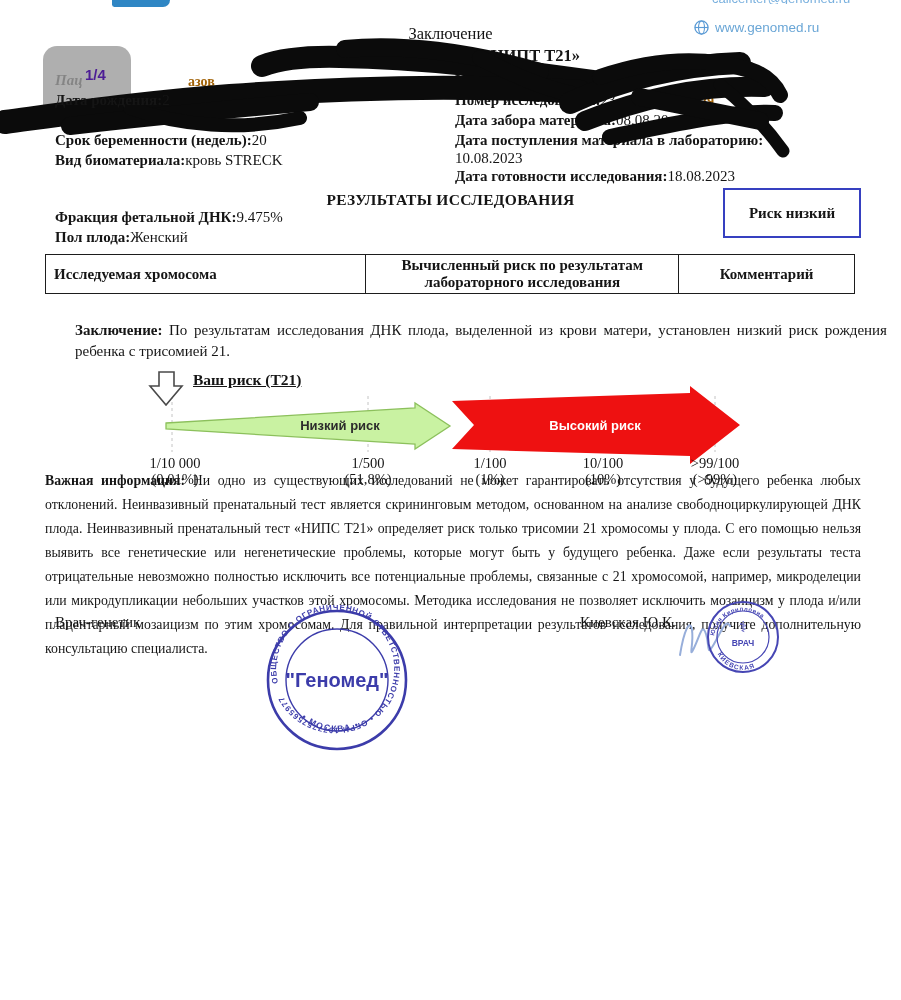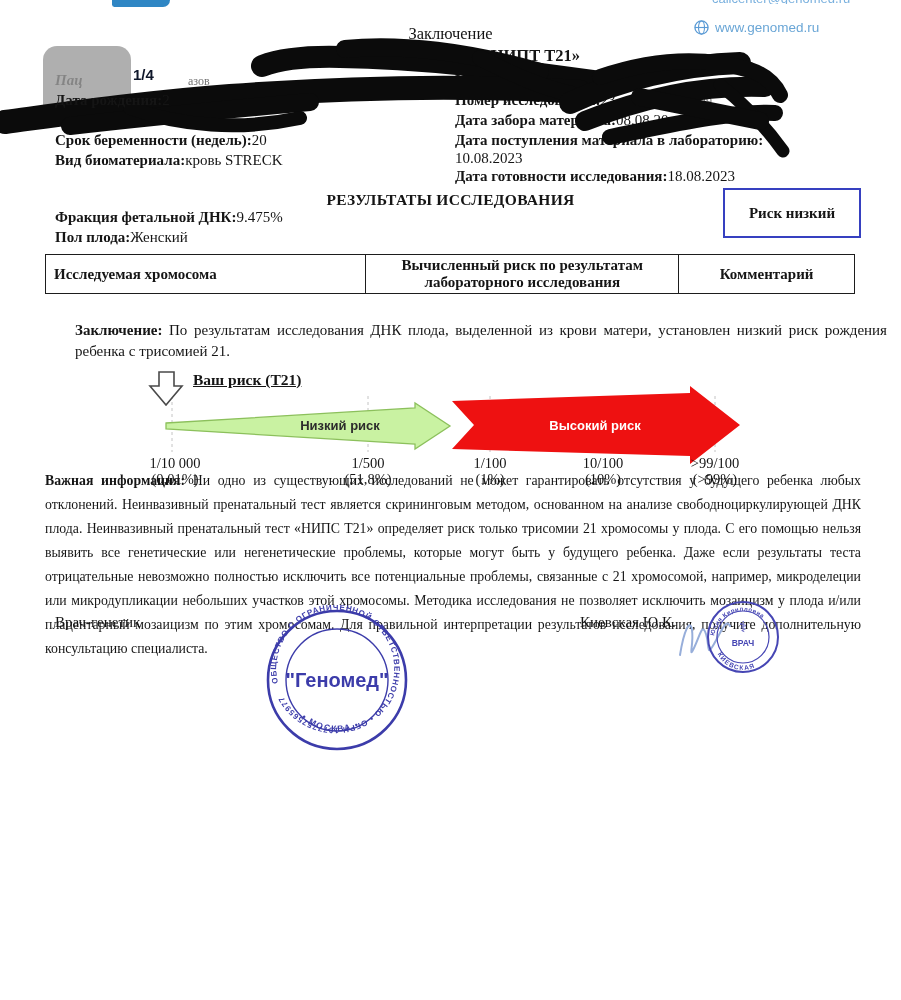--- a/index.html
+++ b/index.html
@@ -9,23 +9,23 @@
   
   .logo-partial{left:112px;top:0;width:58px;height:7px;background:#2f86c4;border-radius:0 0 29px 10px;}
   .contact-cut{left:712px;top:-9px;font-family:"Liberation Sans",sans-serif;font-size:13px;color:#79b0de;height:13px;overflow:hidden;}
   .contact-line{left:694px;top:20px;display:flex;align-items:center;gap:6px;font-family:"Liberation Sans",sans-serif;font-size:13.5px;color:#6aa6d6;}
   .title1{left:0;top:24px;width:901px;text-align:center;font-size:16.5px;font-weight:normal;}
   .title2{left:0;top:46px;width:901px;text-align:center;font-size:16.5px;font-weight:bold;}
   
   .info-line{font-size:15px;white-space:nowrap;}
   .lcol{left:55px;}
   .rcol{left:455px;}
-  .frag{font-size:12px;color:#737373;}
+  .frag{font-size:14px;color:#a16207;font-weight:bold;}
   .badge{left:43px;top:46px;width:88px;height:76px;background:rgba(158,158,158,0.82);border-radius:14px;z-index:4;}
-  .badge-count{position:absolute;left:42px;top:20px;font-family:"Liberation Sans",sans-serif;font-size:15px;font-weight:bold;color:#0f172a;margin-left:48px;}
+  .badge-count{position:absolute;left:42px;top:20px;font-family:"Liberation Sans",sans-serif;font-size:15px;font-weight:bold;color:#4c1d95;}
   .scribble{z-index:5;pointer-events:none;}
   
   .results-title{left:0;top:191px;width:901px;text-align:center;font-size:15.5px;font-weight:bold;letter-spacing:.3px;}
   .risk-box{left:723px;top:188px;width:134px;height:46px;border:2.5px solid #3640c0;display:flex;align-items:center;justify-content:center;font-size:15px;font-weight:bold;background:#fff;}
   .fet1{left:55px;top:209px;font-size:15px;}
   .fet2{left:55px;top:229px;font-size:15px;}
   
   table.res{position:absolute;left:45px;top:254px;width:810px;border-collapse:collapse;table-layout:fixed;}
   table.res td,table.res th{border:1.6px solid #1d1d1d;font-size:15px;padding:2px 8px;vertical-align:middle;}
   table.res th{font-weight:bold;}

